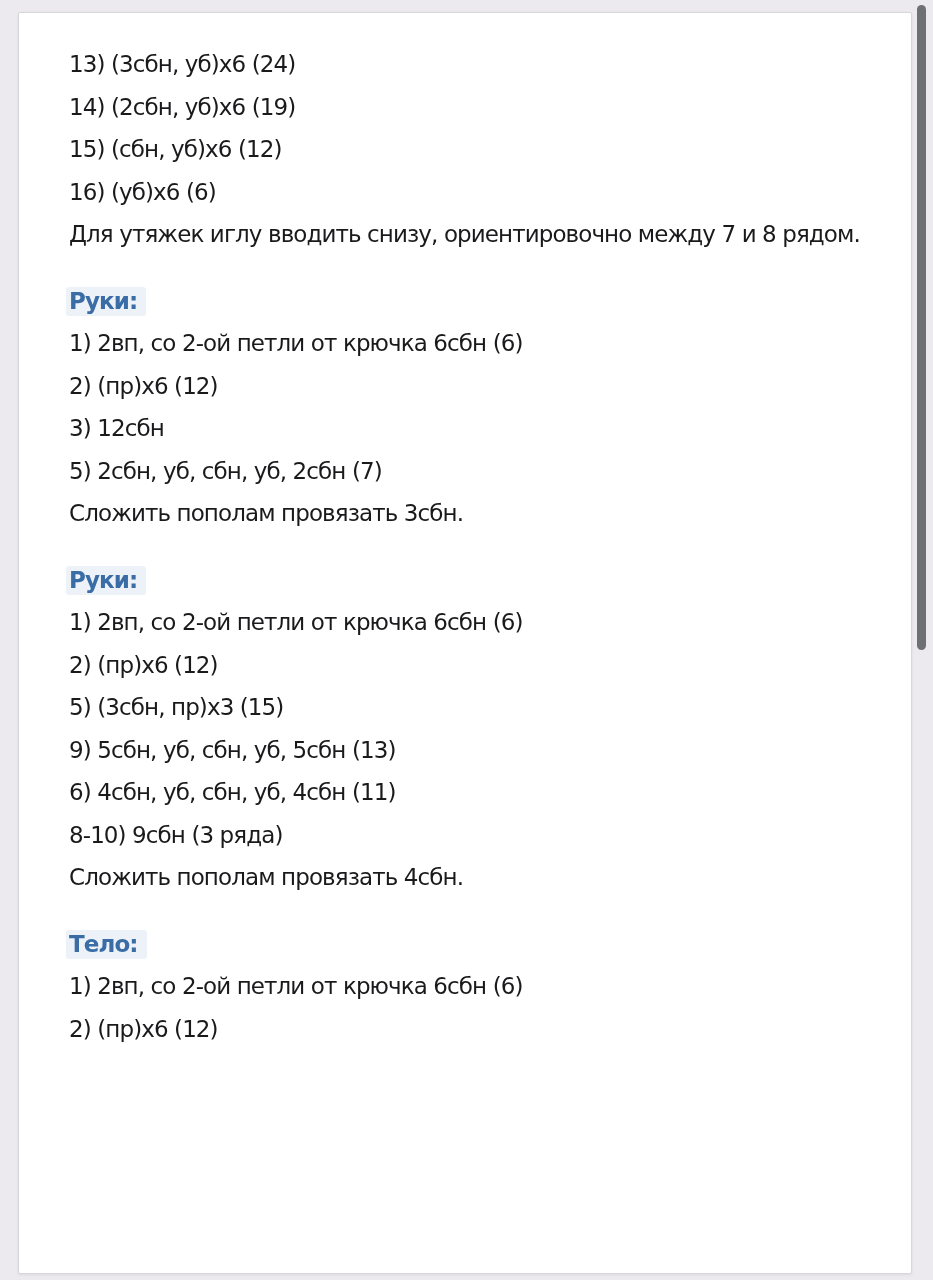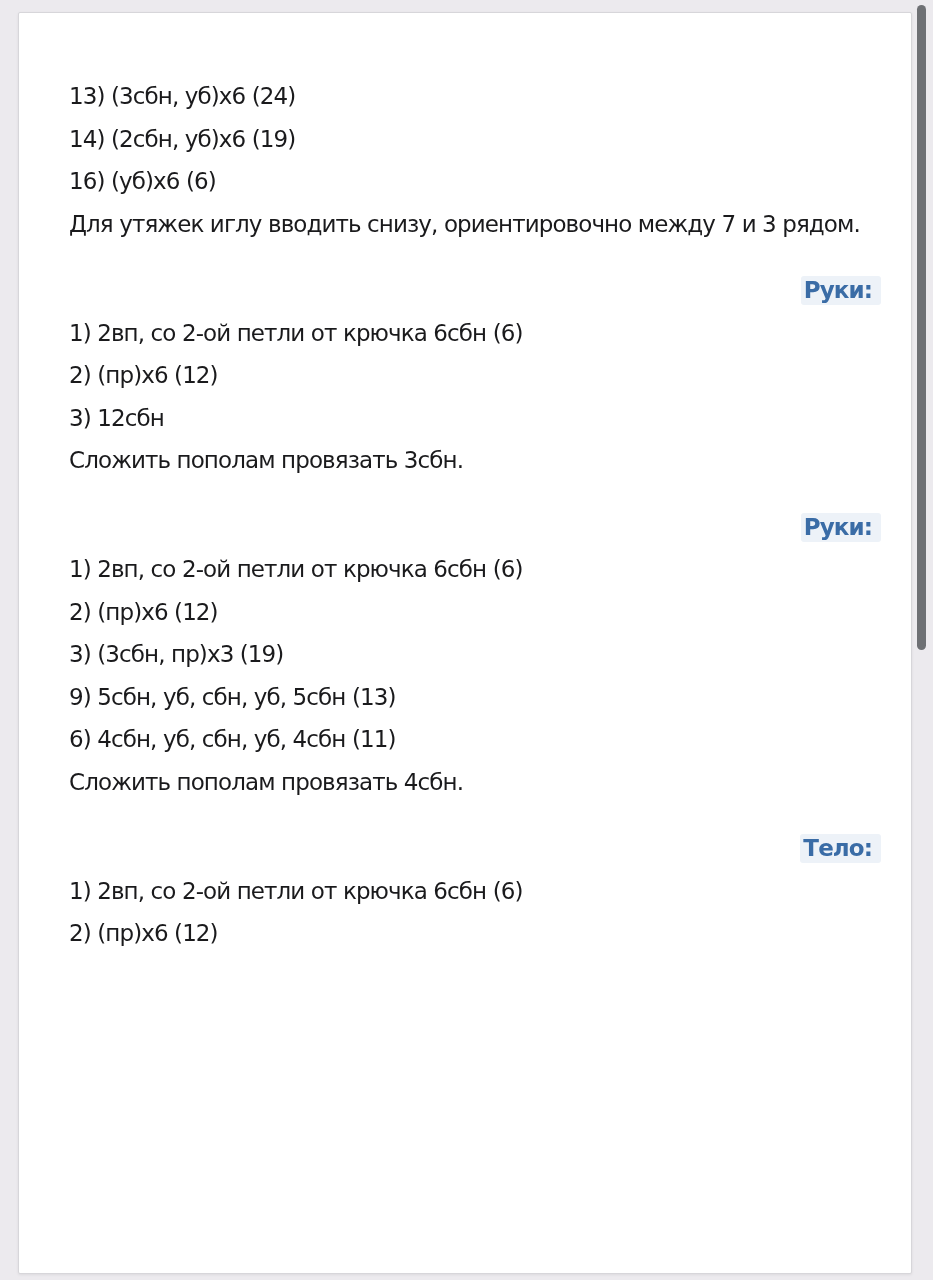--- a/index.html
+++ b/index.html
@@ -20,37 +20,36 @@
     top: 12px;
     width: 894px;
     height: 1262px;
     box-sizing: border-box;
     background: var(--page-bg, #ffffff);
     border: 1px solid var(--page-border, #d7d6da);
     border-radius: 2px;
     box-shadow: 0 1px 3px rgba(0,0,0,0.07);
   }
   .content {
-    padding: 62px 30px 0 50px;
+    padding: 30px 30px 0 50px;
     font-size: 23px;
     letter-spacing: -0.9px;
     color: var(--text-color, #1a1a1c);
   }
   .line {
     margin: 0;
     line-height: 42.5px;
     white-space: nowrap;
   }
   .heading {
     margin: 24px 0 0 0;
     line-height: 42.5px;
     font-weight: bold;
     color: var(--accent, #3a6ca6);
     white-space: nowrap;
-    text-align: right;
   }
   .heading span {
     background: var(--accent-bg, #edf2f8);
     border-radius: 3px;
     padding: 1px 9px 2px 3px;
     margin-left: -3px;
   }
   .scrollbar-thumb {
     position: absolute;
     left: 917px;
@@ -62,33 +61,36 @@
   }
 </style>
 </head>
 <body>
 
 <div class="viewer">
   <div class="page">
     <div class="content" id="content">
         <p class="line">13) (3сбн, уб)х6 (24)</p>
         <p class="line">14) (2сбн, уб)х6 (19)</p>
+        <p class="line">15) (сбн, уб)х6 (12)</p>
         <p class="line">16) (уб)х6 (6)</p>
-        <p class="line">Для утяжек иглу вводить снизу, ориентировочно между 7 и 3 рядом.</p>
+        <p class="line">Для утяжек иглу вводить снизу, ориентировочно между 7 и 8 рядом.</p>
         <div class="heading"><span>Руки:</span></div>
         <p class="line">1) 2вп, со 2-ой петли от крючка 6сбн (6)</p>
         <p class="line">2) (пр)х6 (12)</p>
         <p class="line">3) 12сбн</p>
+        <p class="line">5) 2сбн, уб, сбн, уб, 2сбн (7)</p>
         <p class="line">Сложить пополам провязать 3сбн.</p>
         <div class="heading"><span>Руки:</span></div>
         <p class="line">1) 2вп, со 2-ой петли от крючка 6сбн (6)</p>
         <p class="line">2) (пр)х6 (12)</p>
-        <p class="line">3) (3сбн, пр)х3 (19)</p>
+        <p class="line">5) (3сбн, пр)х3 (15)</p>
         <p class="line">9) 5сбн, уб, сбн, уб, 5сбн (13)</p>
         <p class="line">6) 4сбн, уб, сбн, уб, 4сбн (11)</p>
+        <p class="line">8-10) 9сбн (3 ряда)</p>
         <p class="line">Сложить пополам провязать 4сбн.</p>
         <div class="heading"><span>Тело:</span></div>
         <p class="line">1) 2вп, со 2-ой петли от крючка 6сбн (6)</p>
         <p class="line">2) (пр)х6 (12)</p>
       </div>
   </div>
   <div class="scrollbar-thumb"></div>
 </div>
 
 </body></html>

